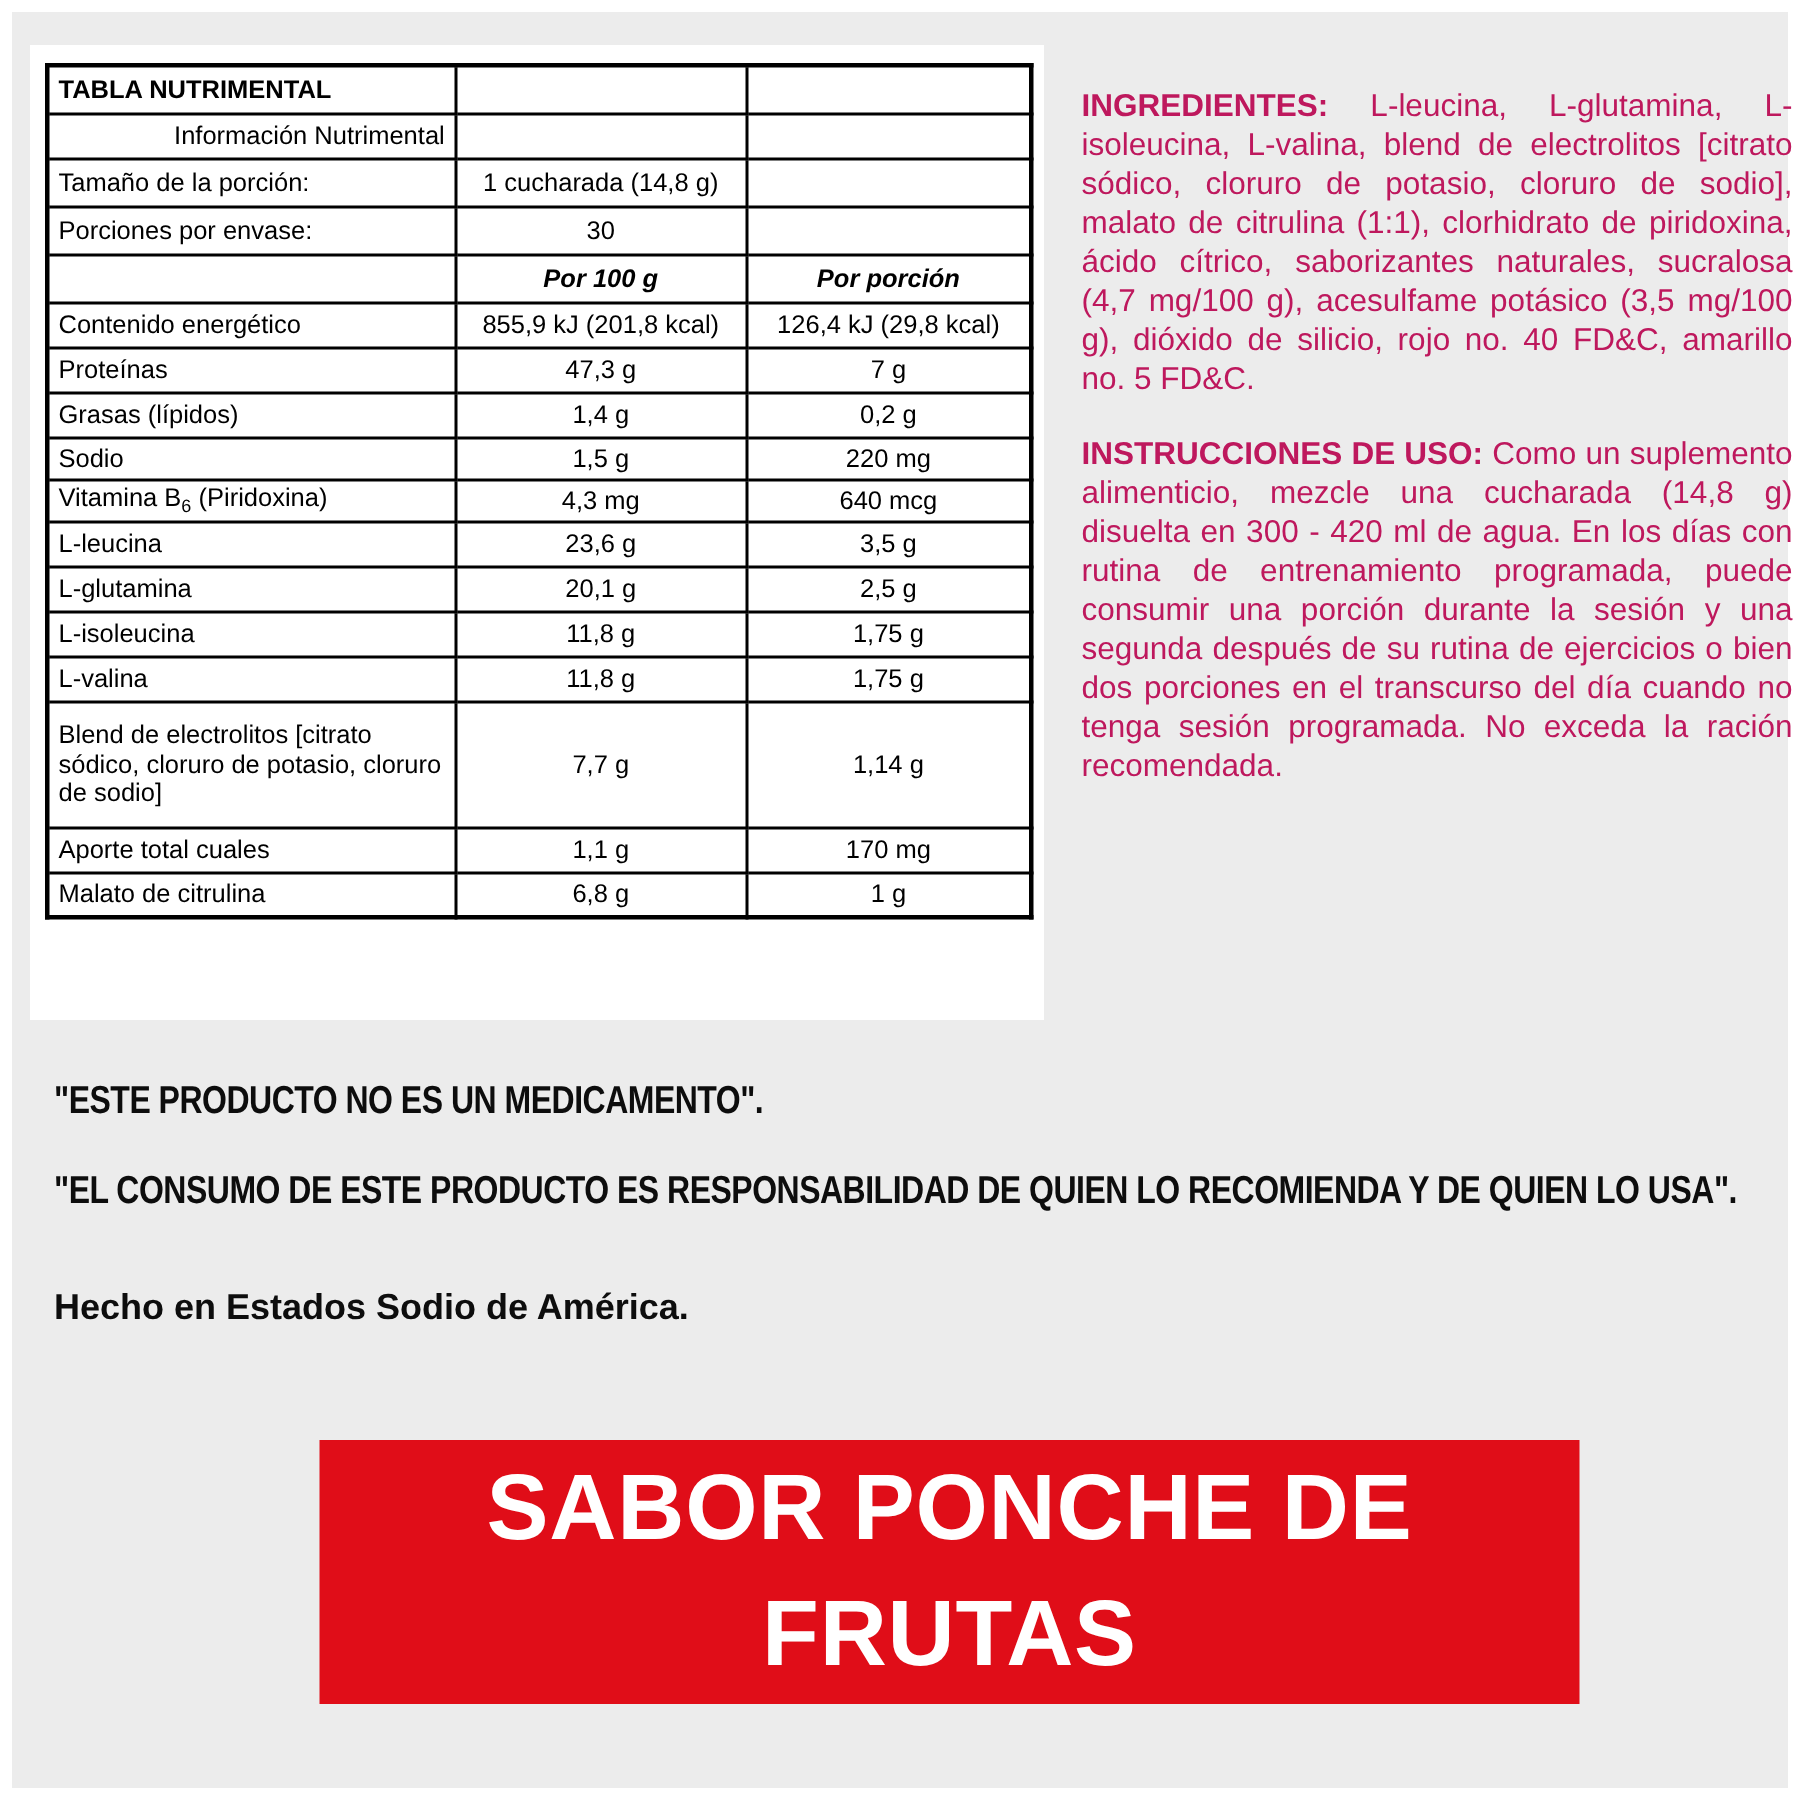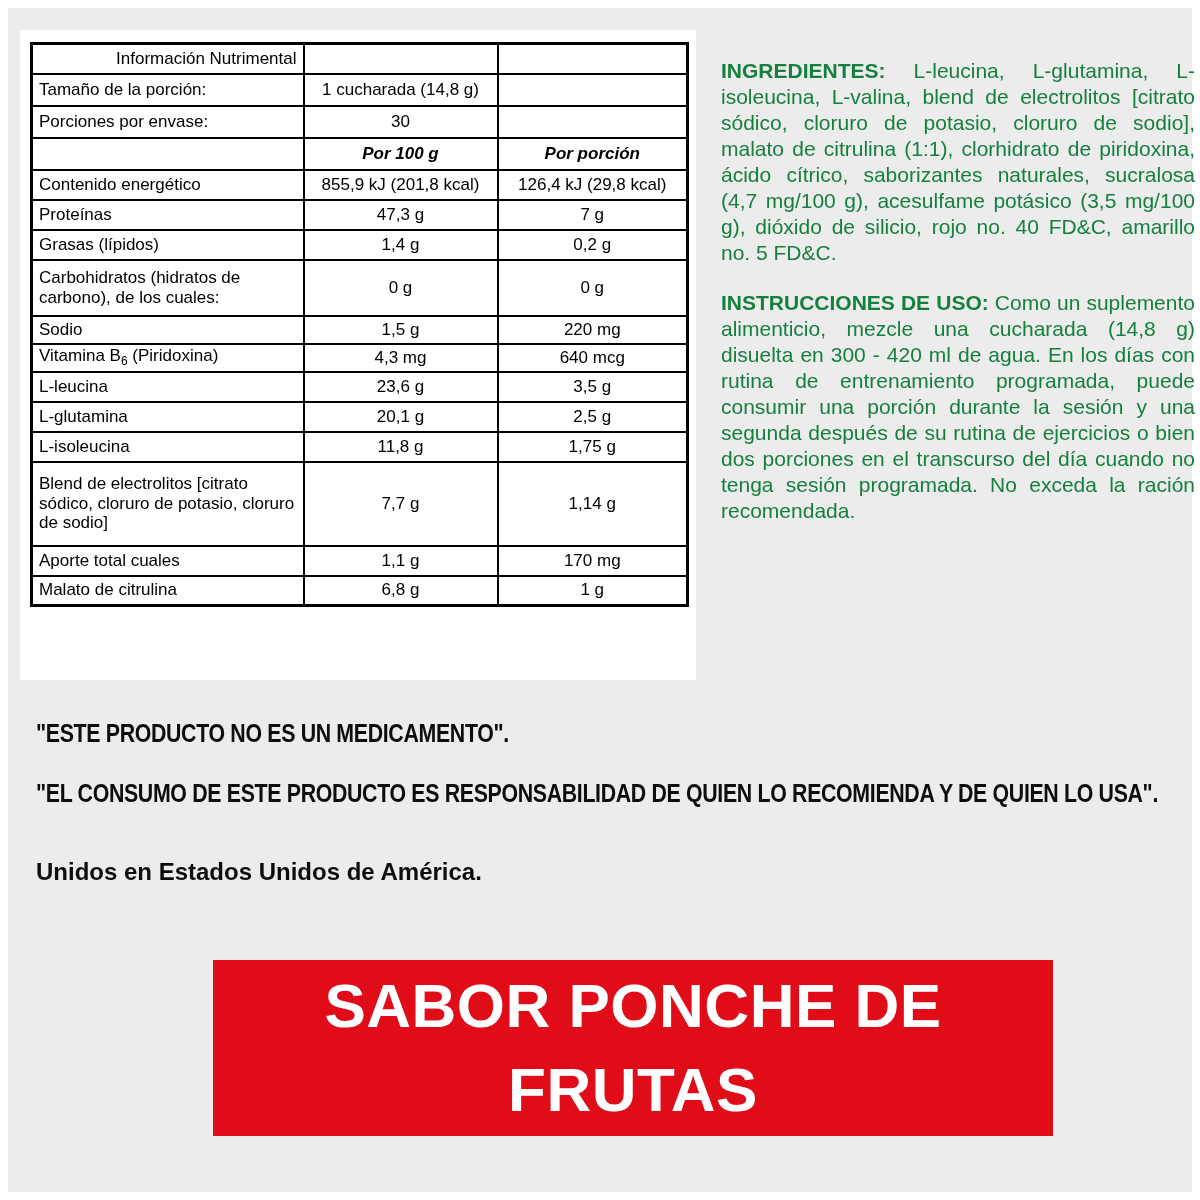--- a/index.html
+++ b/index.html
@@ -21,21 +21,21 @@
   tr.r-carbs{height:56px;}
   tr.r-blend{height:84px;}
   .t-title{font-weight:bold;font-size:20px;}
   .t-sub{font-size:18px;text-align:right;}
   .t-colhdr{font-weight:bold;font-size:18px;text-align:center;font-style:italic;}
   td.indent{padding-left:16px;}
   sub.b6{font-size:12px;}
 
   
   .right-col{position:absolute;left:713px;top:50px;width:474px;}
-  .para{margin:0;font-size:21px;line-height:26px;text-align:justify;color:#15803d;
+  .para{margin:0;font-size:21px;line-height:26px;text-align:justify;color:#be185d;
         hyphens:auto;-webkit-hyphens:auto;}
   .para + .para{margin-top:24px;}
   .lead{font-weight:bold;}
 
   
   .disclaimer{position:absolute;left:28px;font-weight:bold;font-size:26px;color:#0d0d0d;
               white-space:nowrap;transform:scaleX(0.82);transform-origin:0 50%;letter-spacing:-0.4px;}
   .d1{top:710px;}
   .d2{top:770px;}
 
@@ -55,20 +55,25 @@
   <div class="bg">
 
     <div class="table-panel">
       <table class="nutri">
         <colgroup>
           <col style="width:272px">
             <col style="width:194px">
             <col style="width:190px">
         </colgroup>
         <tbody>
+            <tr class="r-title">
+          <td class="t-title">TABLA NUTRIMENTAL</td>
+          <td></td>
+          <td></td>
+        </tr>
         <tr class="r-std">
           <td class="t-sub">Información Nutrimental</td>
           <td></td>
           <td></td>
         </tr>
         <tr class="r-hdr">
           <td>Tamaño de la porción:</td>
           <td class="val">1 cucharada (14,8 g)</td>
           <td></td>
         </tr>
@@ -91,25 +96,20 @@
         <tr class="r-std">
           <td>Proteínas</td>
           <td class="val">47,3 g</td>
           <td class="val">7 g</td>
         </tr>
         <tr class="r-std">
           <td>Grasas (lípidos)</td>
           <td class="val">1,4 g</td>
           <td class="val">0,2 g</td>
         </tr>
-        <tr class="r-carbs">
-          <td>Carbohidratos (hidratos de carbono), de los cuales:</td>
-          <td class="val">0 g</td>
-          <td class="val">0 g</td>
-        </tr>
         <tr class="r-slim">
           <td>Sodio</td>
           <td class="val">1,5 g</td>
           <td class="val">220 mg</td>
         </tr>
         <tr class="r-slim">
           <td><span>Vitamina B</span><sub class="b6">6</sub><span> (Piridoxina)</span></td>
           <td class="val">4,3 mg</td>
           <td class="val">640 mcg</td>
         </tr>
@@ -118,20 +118,25 @@
           <td class="val">23,6 g</td>
           <td class="val">3,5 g</td>
         </tr>
         <tr class="r-std">
           <td>L-glutamina</td>
           <td class="val">20,1 g</td>
           <td class="val">2,5 g</td>
         </tr>
         <tr class="r-std">
           <td>L-isoleucina</td>
+          <td class="val">11,8 g</td>
+          <td class="val">1,75 g</td>
+        </tr>
+        <tr class="r-std">
+          <td>L-valina</td>
           <td class="val">11,8 g</td>
           <td class="val">1,75 g</td>
         </tr>
         <tr class="r-blend">
           <td>Blend de electrolitos [citrato sódico, cloruro de potasio, cloruro de sodio]</td>
           <td class="val">7,7 g</td>
           <td class="val">1,14 g</td>
         </tr>
         <tr class="r-std">
           <td class="indent">Aporte total cuales</td>
@@ -148,21 +153,21 @@
     </div>
 
     <div class="right-col">
       <p class="para"><span class="lead">INGREDIENTES:</span> <span>L-leucina, L-glutamina, L-isoleucina, L-valina, blend de electrolitos [citrato sódico, cloruro de potasio, cloruro de sodio], malato de citrulina (1:1), clorhidrato de piridoxina, ácido cítrico, saborizantes naturales, sucralosa (4,7 mg/100 g), acesulfame potásico (3,5 mg/100 g), dióxido de silicio, rojo no. 40 FD&amp;C, amarillo no. 5 FD&amp;C.</span></p>
       <p class="para"><span class="lead">INSTRUCCIONES DE USO:</span> <span>Como un suplemento alimenticio, mezcle una cucharada (14,8 g) disuelta en 300 - 420 ml de agua. En los días con rutina de entrenamiento programada, puede consumir una porción durante la sesión y una segunda después de su rutina de ejercicios o bien dos porciones en el transcurso del día cuando no tenga sesión programada. No exceda la ración recomendada.</span></p>
     </div>
 
     <div class="disclaimer d1">"ESTE PRODUCTO NO ES UN MEDICAMENTO".</div>
     <div class="disclaimer d2">"EL CONSUMO DE ESTE PRODUCTO ES RESPONSABILIDAD DE QUIEN LO RECOMIENDA Y DE QUIEN LO USA".</div>
 
-    <div class="made-in">Unidos en Estados Unidos de América.</div>
+    <div class="made-in">Hecho en Estados Sodio de América.</div>
 
     <div class="banner">
       <div class="banner-line">SABOR PONCHE DE</div>
       <div class="banner-line">FRUTAS</div>
     </div>
 
   </div>
 </div>
 
 </body></html>

